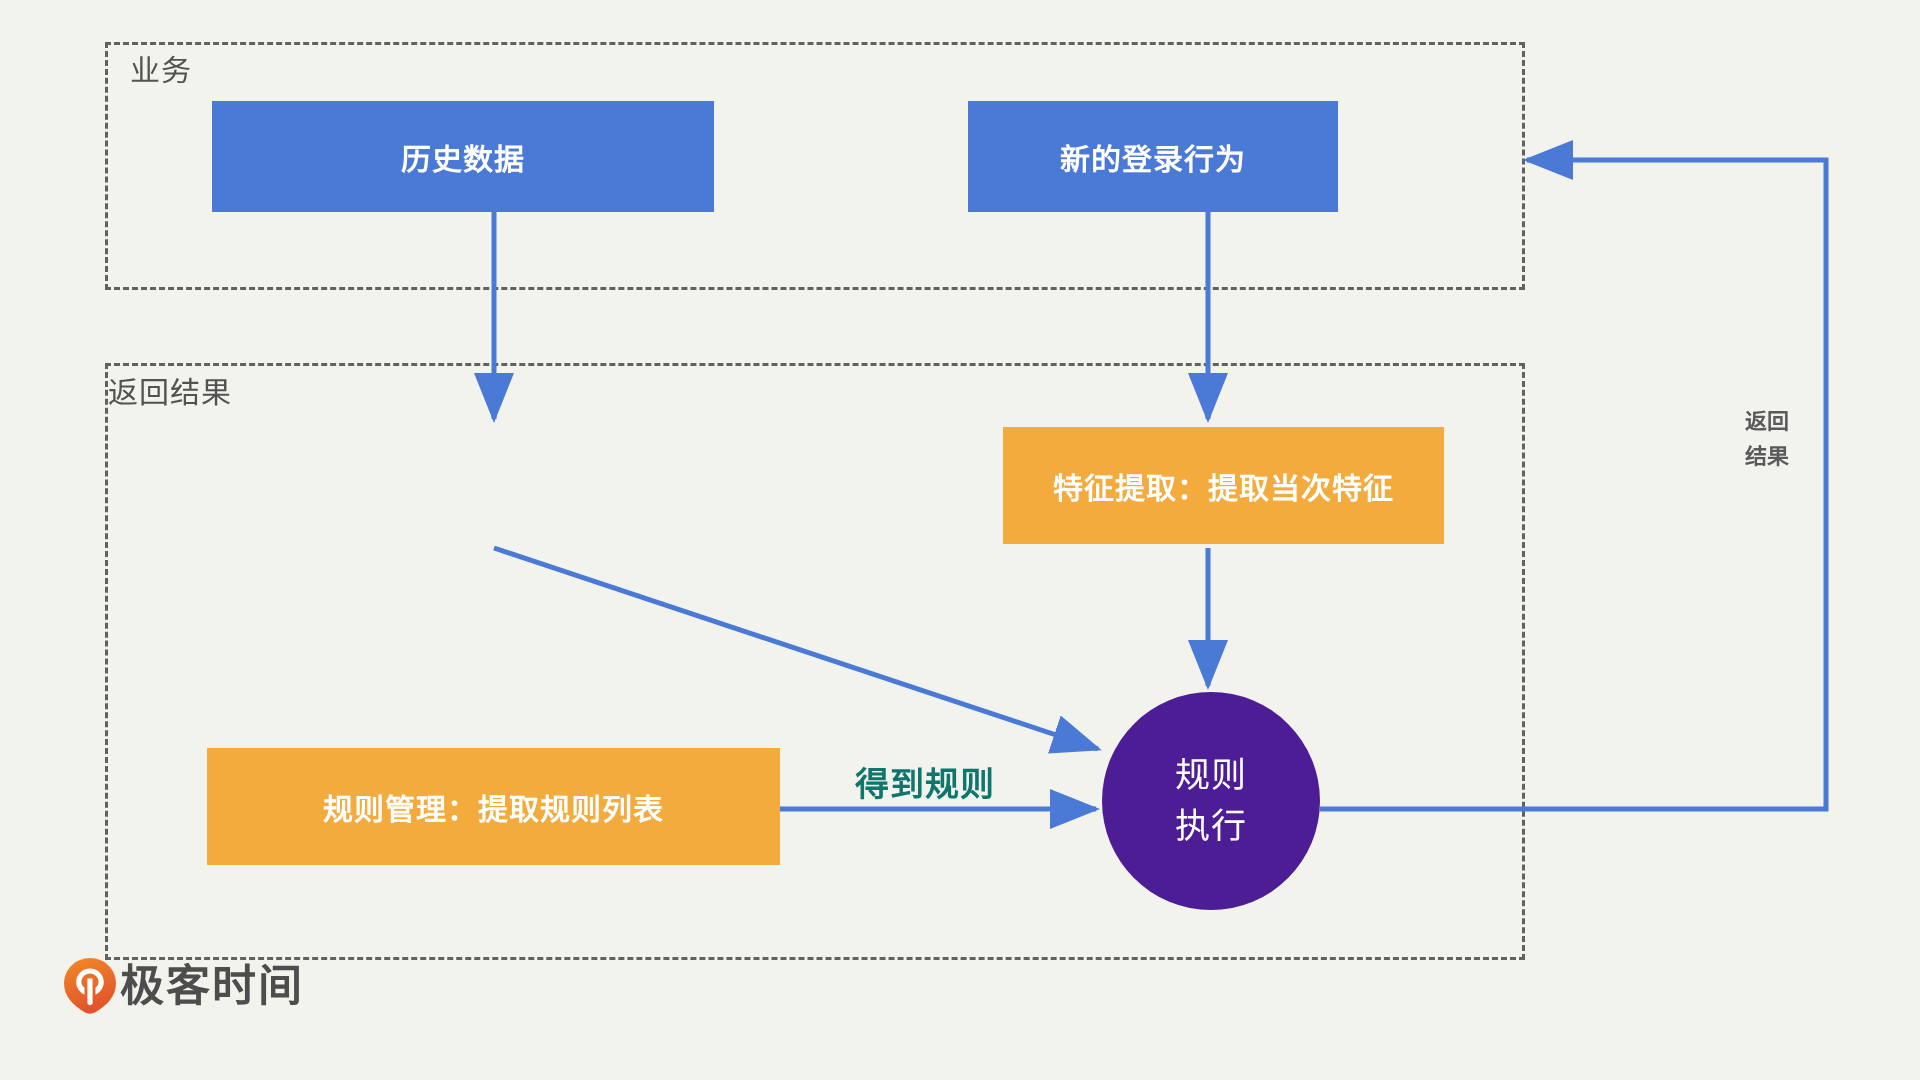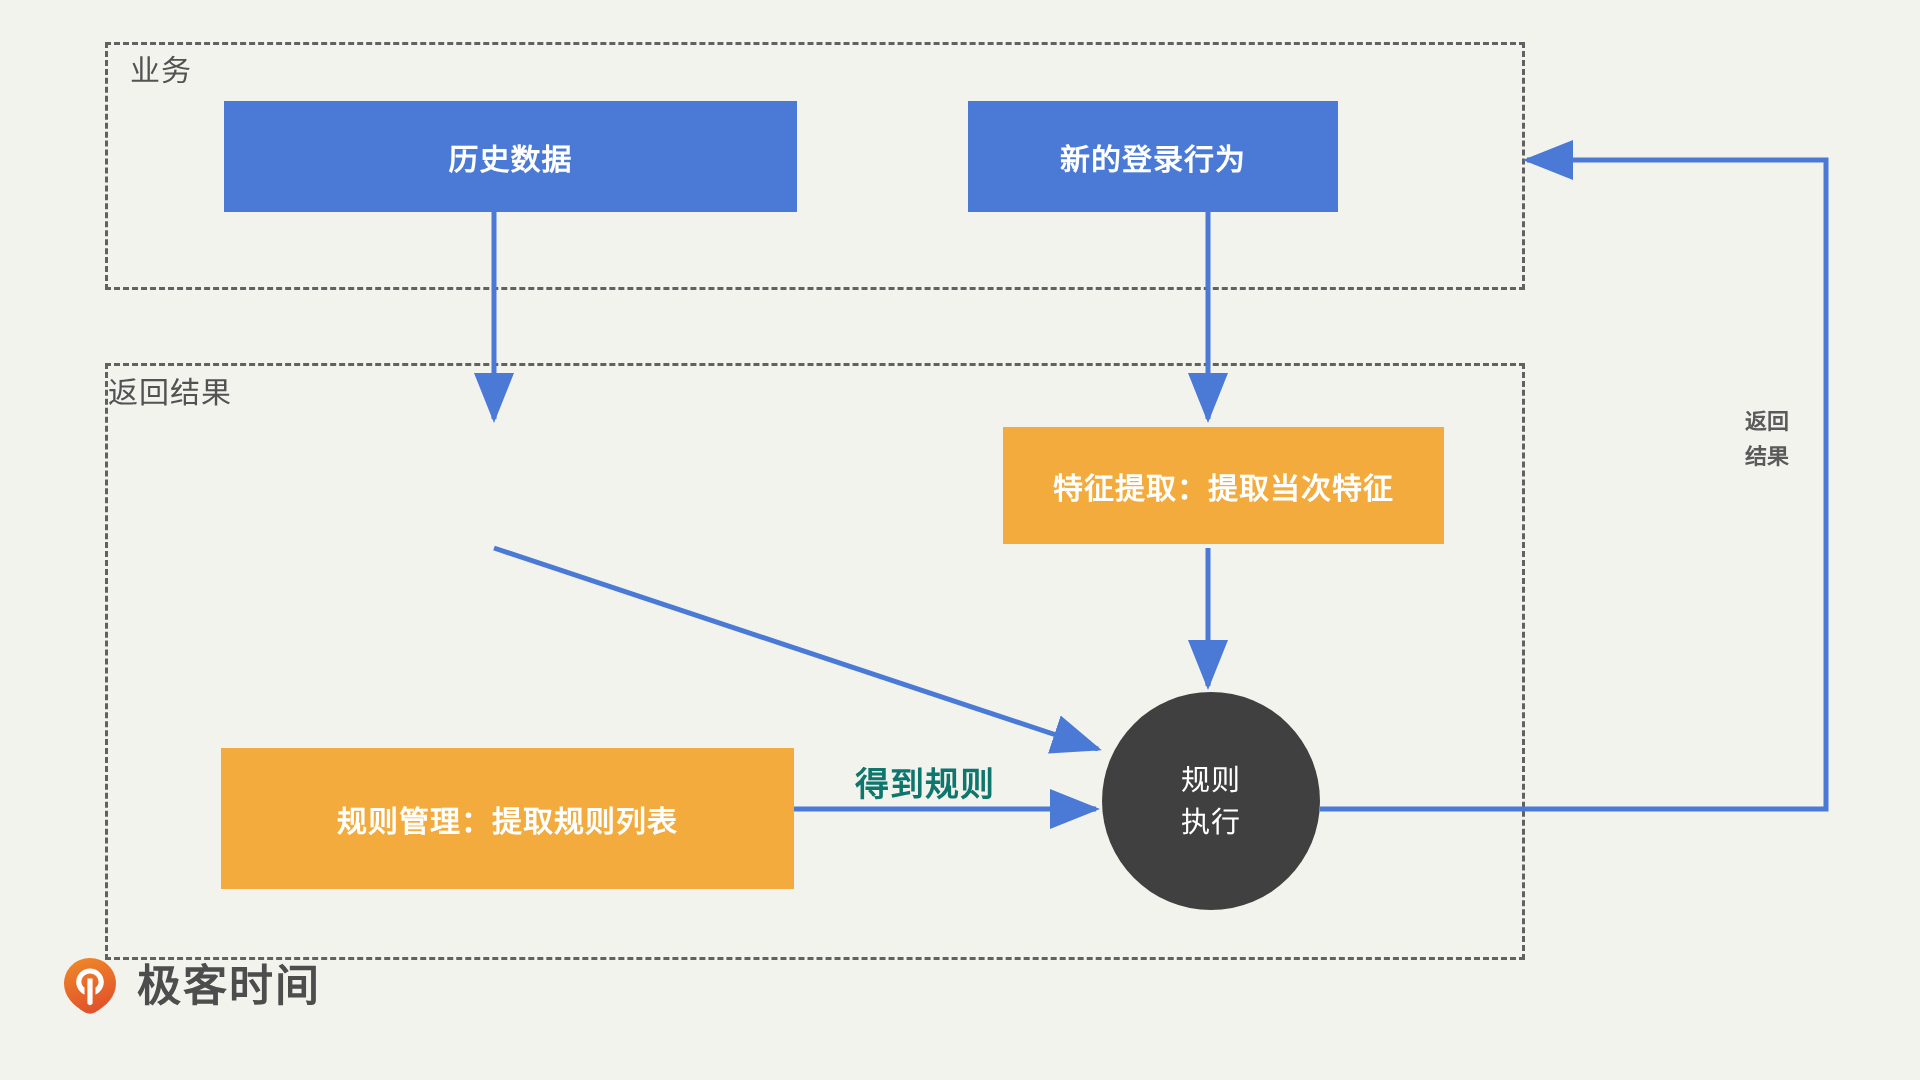--- a/index.html
+++ b/index.html
@@ -56,41 +56,41 @@
     color: #ffffff;
     font-size: 30px;
     font-weight: bold;
     letter-spacing: 1px;
     white-space: nowrap;
     text-align: center;
   }
   .node-blue   { background: #4a7ad6; }
   .node-orange { background: #f2ab3c; }
 
-  #node-history-data   { left: 224px;  top: 101px; width: 573px; height: 111px; }
+  #node-history-data   { left: 212px;  top: 101px; width: 502px; height: 111px; }
   #node-new-login      { left: 968px;  top: 101px; width: 370px; height: 111px; }
   #node-feat-history   { left: 207px;  top: 427px; width: 573px; height: 117px; }
   #node-feat-current   { left: 988px;  top: 427px; width: 441px; height: 117px; margin-left: 15px; }
-  #node-rule-manage    { left: 221px;  top: 748px; width: 573px; height: 141px; }
+  #node-rule-manage    { left: 207px;  top: 748px; width: 573px; height: 117px; }
 
   
   #node-rule-exec {
     position: absolute;
     left: 1102px;
     top: 692px;
     width: 218px;
     height: 218px;
     border-radius: 50%;
-    background: #404040;
+    background: #4c1d95;
     color: #ffffff;
     display: flex;
     flex-direction: column;
     align-items: center;
     justify-content: center;
-    font-size: 29px;
+    font-size: 35px;
     line-height: 1.45;
     letter-spacing: 1px;
   }
 
   
   .edge-label {
     position: absolute;
     color: #0f766e;
     font-size: 34px;
     font-weight: bold;
@@ -123,21 +123,21 @@
     pointer-events: none;
   }
 
   
   #brand-logo {
     position: absolute;
     left: 64px;
     top: 958px;
     display: flex;
     align-items: center;
-    gap: 21px;
+    gap: 4px;
   }
   #brand-mark { width: 52px; height: 56px; display: block; }
   #brand-name {
     font-size: 44px;
     font-weight: bold;
     color: #4d4d4d;
     letter-spacing: 2px;
     line-height: 1;
   }
 </style>

